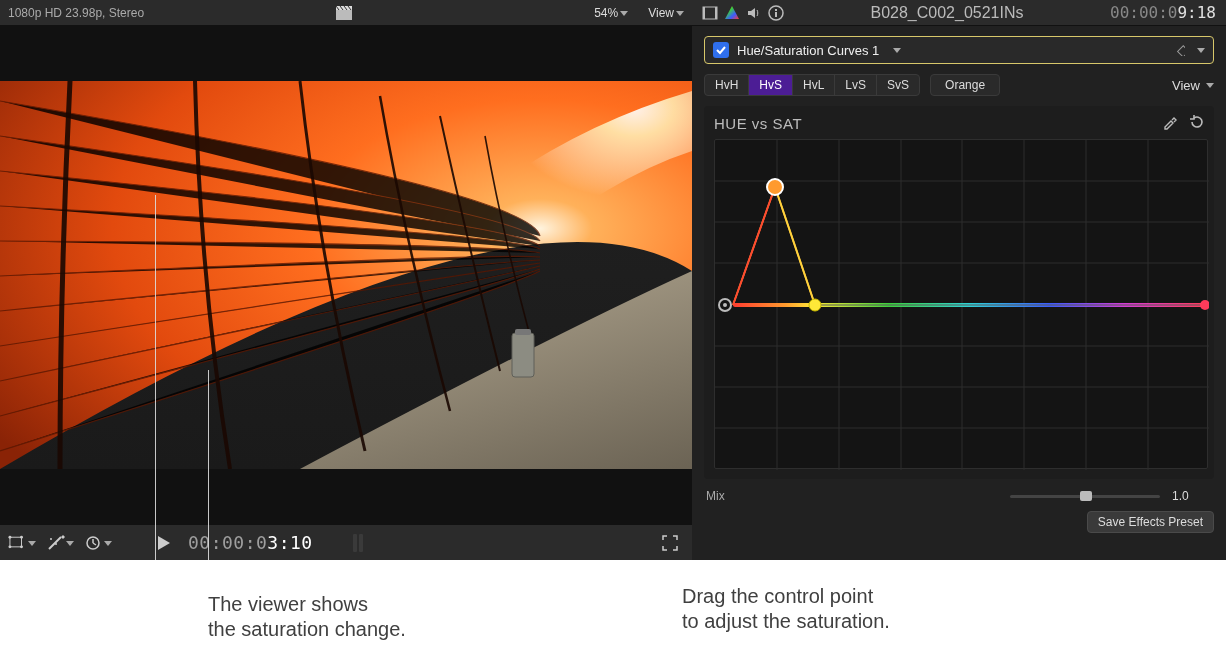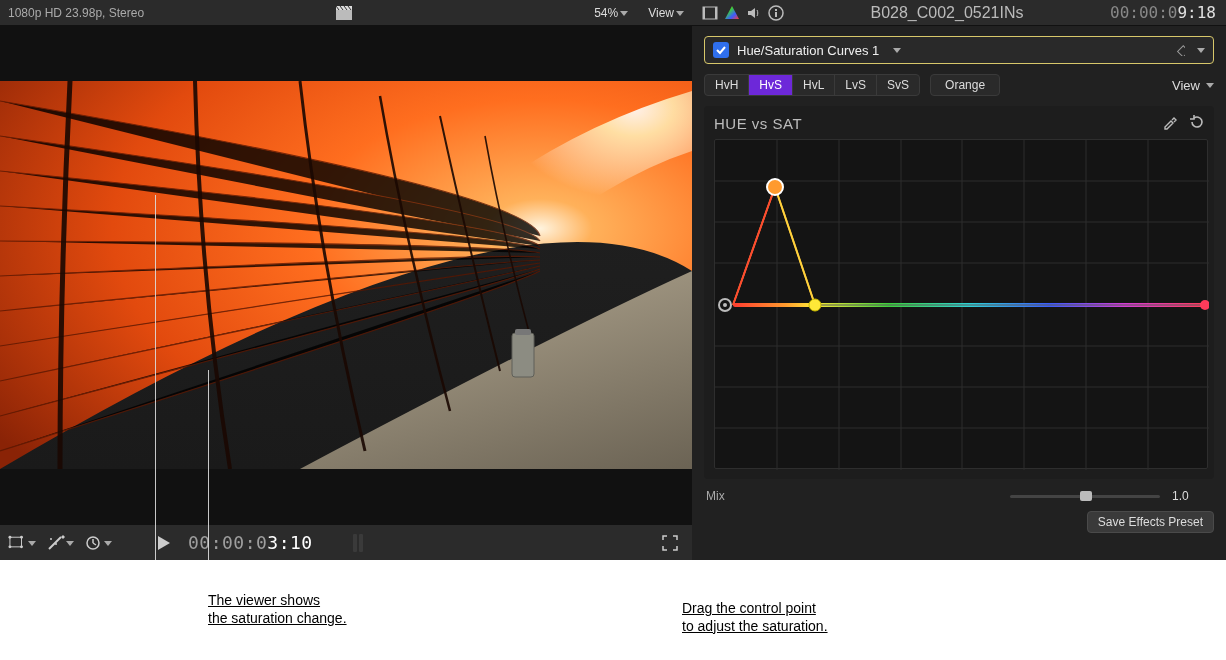--- a/index.html
+++ b/index.html
@@ -166,21 +166,21 @@
     background: #2a2a2a;
   }
   .seg .segbtn {
     padding: 3px 10px;
     font-size: 12px;
     color: #ddd;
     border-right: 1px solid #3a3a3a;
   }
   .seg .segbtn:last-child { border-right: 0; }
   .seg .segbtn.active {
-    background: #6d28d9;
+    background: #4c1d95;
     color: #fff;
   }
   .orange-seg {
     border: 1px solid #3a3a3a;
     border-radius: 4px;
     padding: 3px 14px;
     color: #ddd;
     font-size: 12px;
     background: #2a2a2a;
   }
@@ -239,25 +239,24 @@
 
   
   .callouts {
     width: 1226px;
     height: 100px;
     position: relative;
     background: #fff;
   }
   .callout-text {
     position: absolute;
-    font-size: 14px;
-    color: #000000;
+    font-size: 20px;
+    color: #404040;
     line-height: 1.25;
     font-weight: 400;
-    text-decoration: underline;
   }
   
   .overlay-line {
     position: absolute; width: 1px; background: rgba(220,220,220,0.9);
   }
 </style>
 </head>
 <body>
 
 <div class="app" style="position:relative;">
@@ -536,15 +535,15 @@
       <div class="save-btn">Save Effects Preset</div>
     </div>
 
     <div class="overlay-line" style="left:155px; top:195px; height:365px;"></div>
   </div>
 </div>
 
 <div class="callouts">
   <div class="callout-text" style="left:208px; top:32px; white-space:pre-line;">The viewer shows
 the saturation change.</div>
-  <div class="callout-text" style="left:682px; top:40px; white-space:pre-line;">Drag the control point
+  <div class="callout-text" style="left:682px; top:24px; white-space:pre-line;">Drag the control point
 to adjust the saturation.</div>
 </div>
 
 </body></html>

